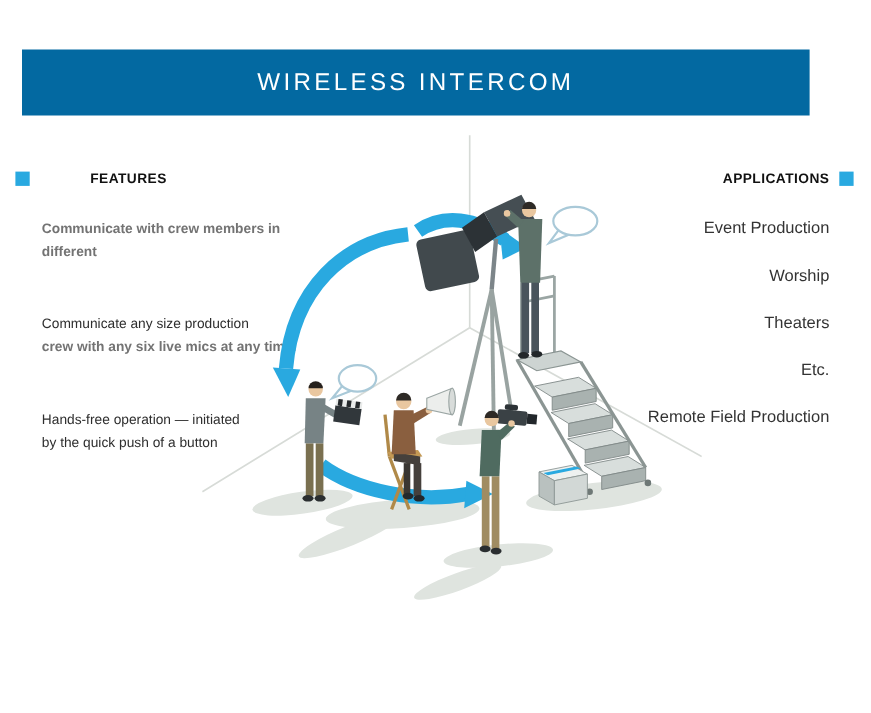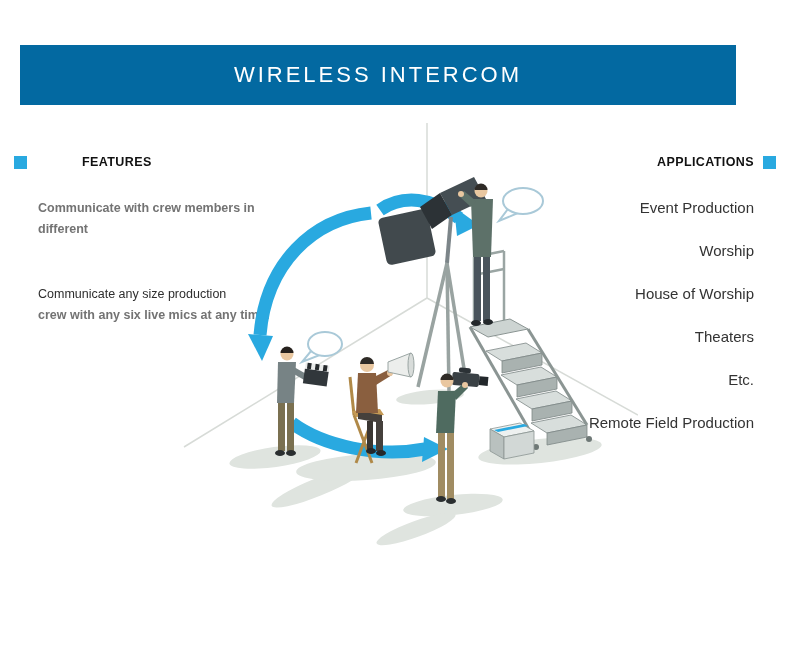--- a/index.html
+++ b/index.html
@@ -47,25 +47,28 @@
   <span class="bullet bullet-right"></span>
   <h2 class="heading apps-heading">APPLICATIONS</h2>
 
   <div class="feature feature-1">
     <div class="strong">Communicate with crew members in different</div>
   </div>
   <div class="feature feature-2">
     <div>Communicate any size production</div>
     <div class="strong">crew with any six live mics at any time.</div>
   </div>
+  <div class="feature feature-3">
+    <div>Hands-free operation — initiated</div>
+    <div>by the quick push of a button</div>
+  </div>
 
   <div class="apps">
     <div class="app-item">Event Production</div>
     <div class="app-item">Worship</div>
-    <div class="app-item">House of Worship</div>
     <div class="app-item">Theaters</div>
     <div class="app-item">Etc.</div>
     <div class="app-item">Remote Field Production</div>
   </div>
 
   <svg class="scene" viewBox="0 0 470 455">
 
     <g stroke="#d7dbd7" stroke-width="1.5" fill="none">
       <line x1="259" y1="8" x2="259" y2="183"></line>
       <line x1="259" y1="183" x2="16" y2="332"></line>

